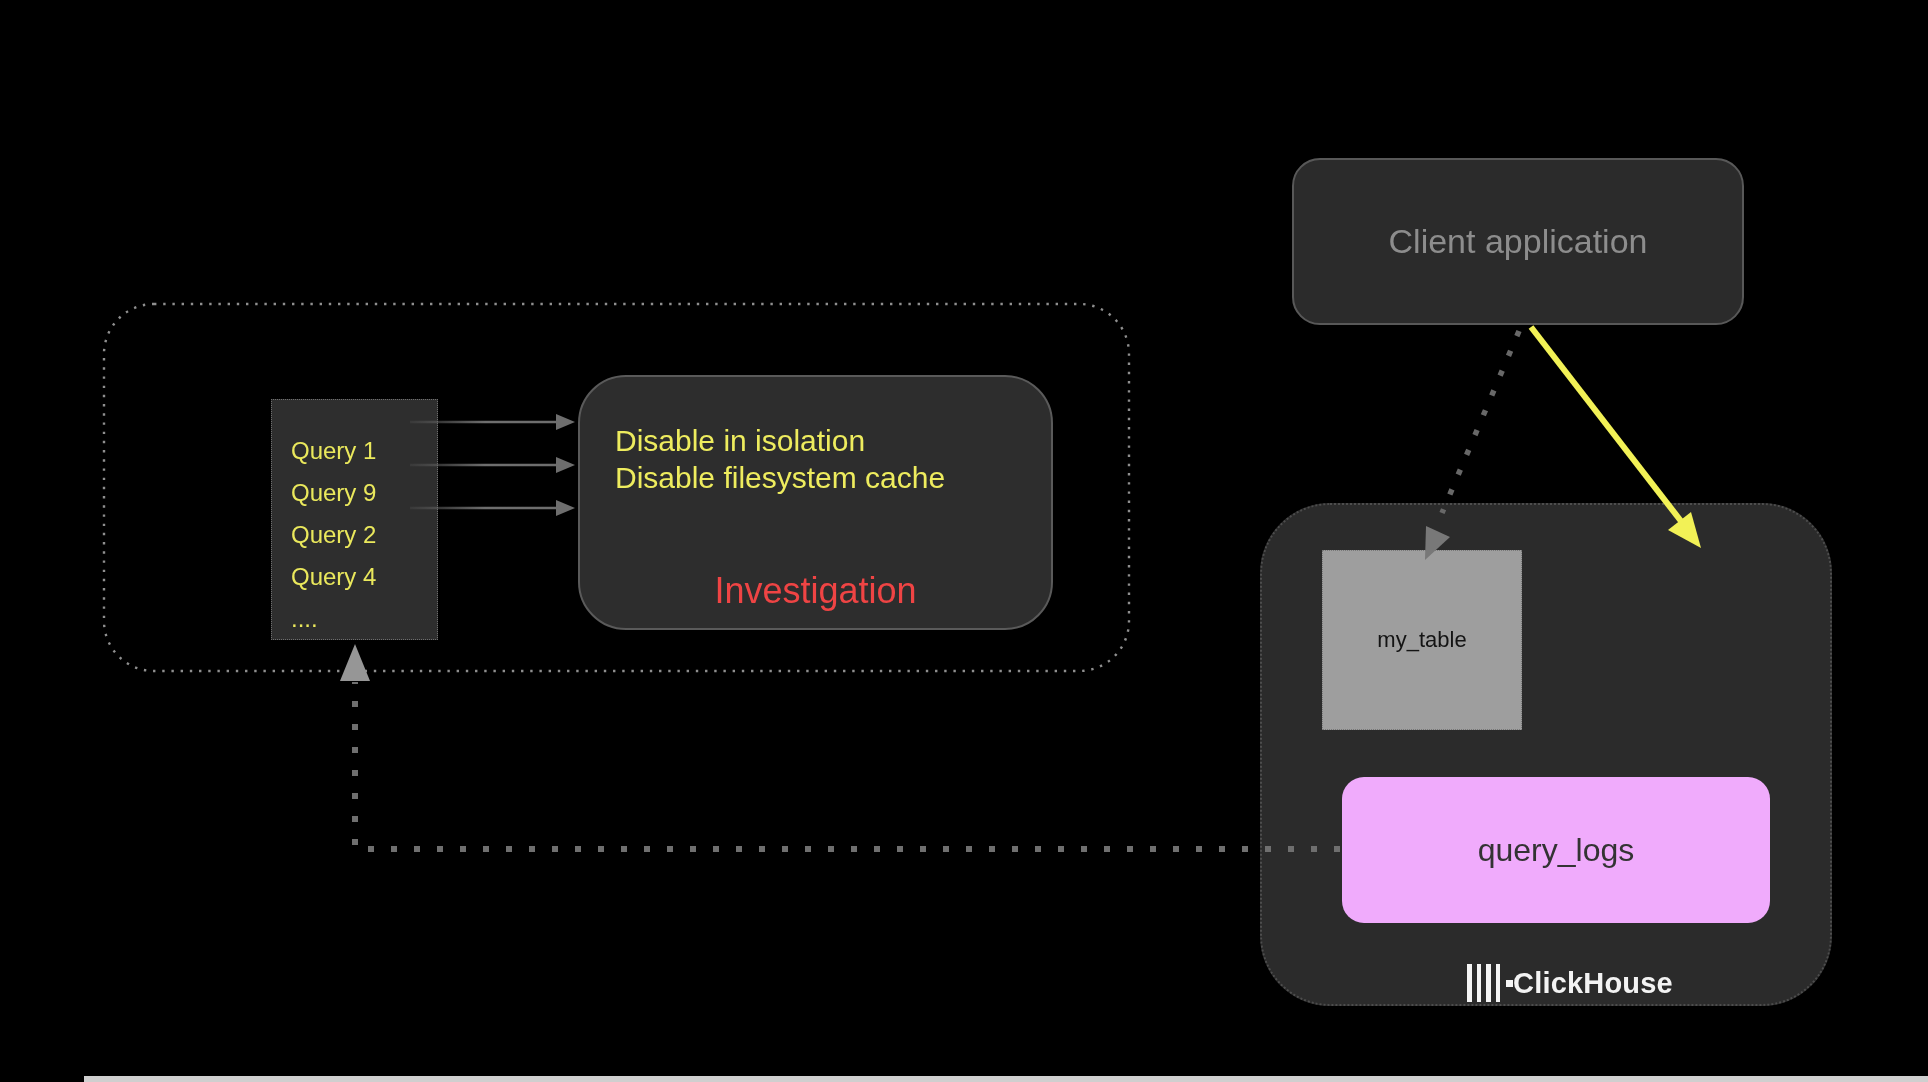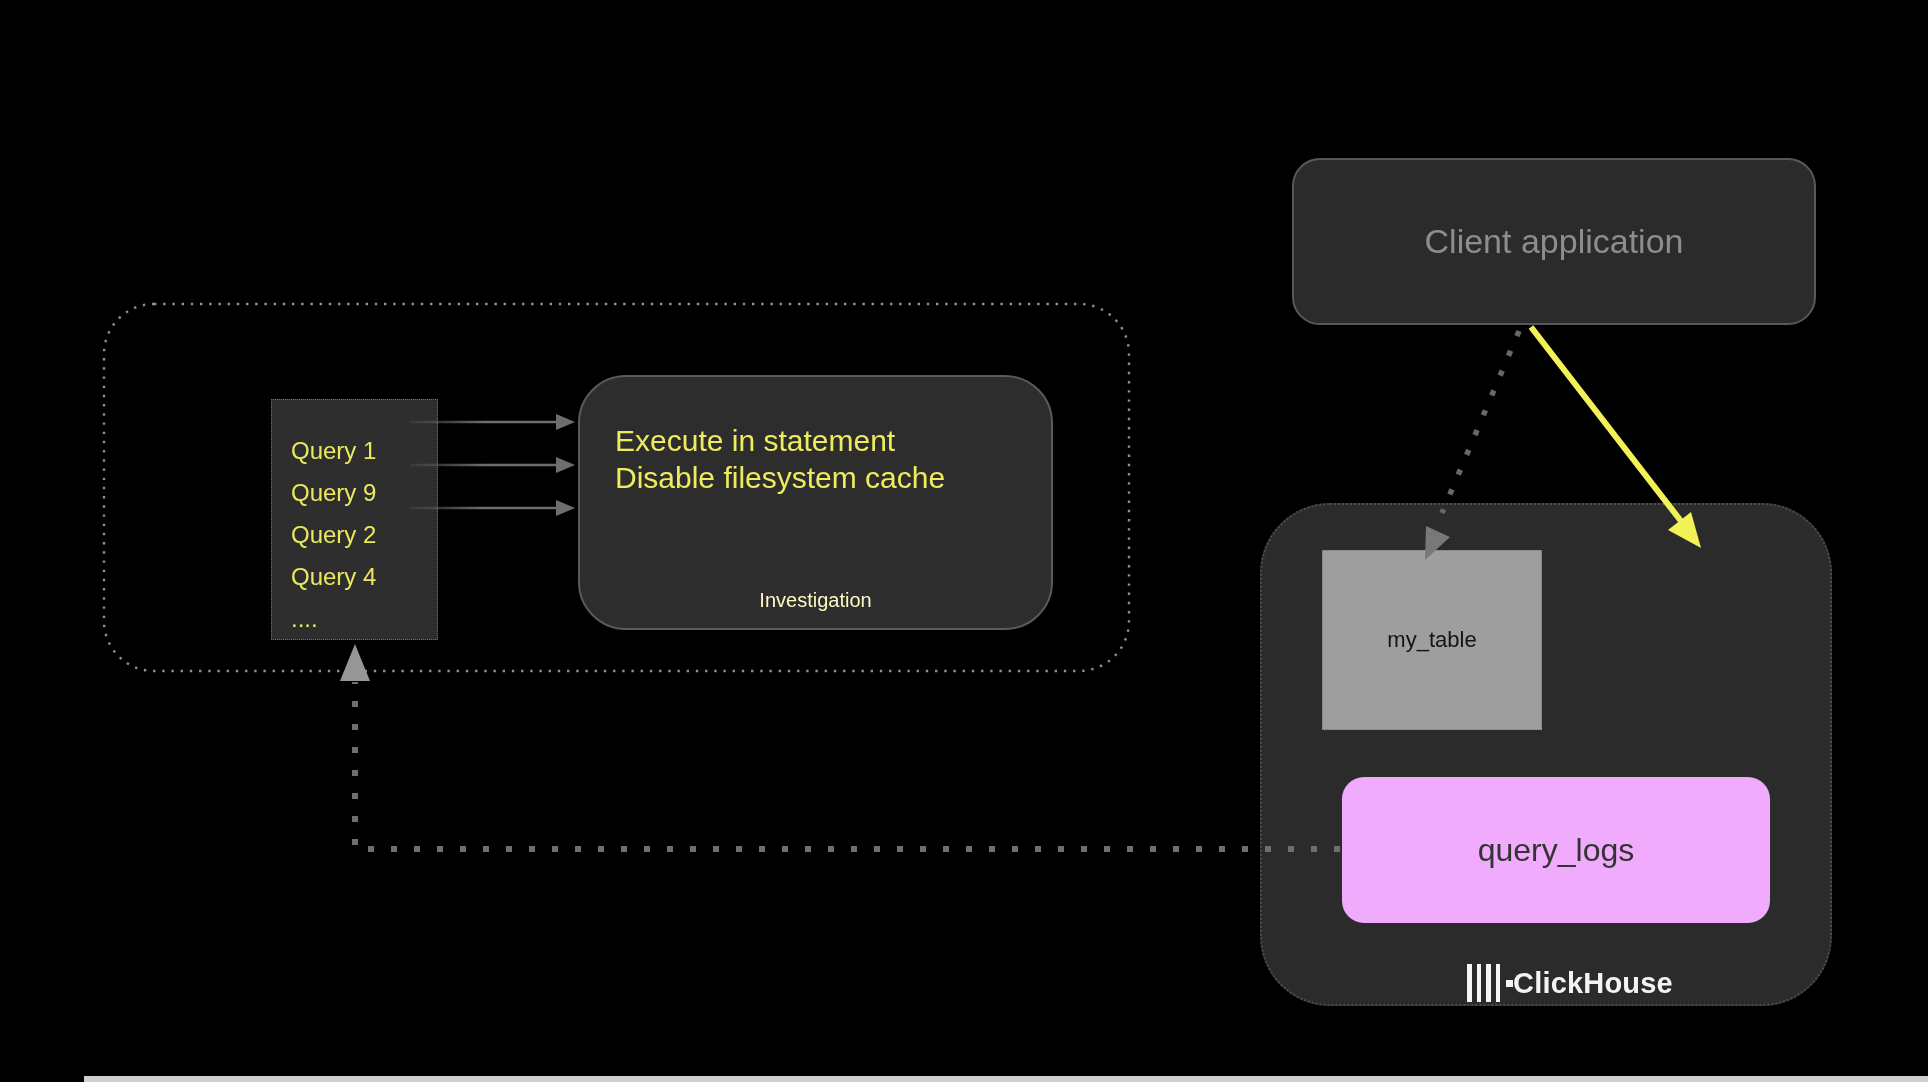--- a/index.html
+++ b/index.html
@@ -20,41 +20,41 @@
 
   .inv-panel{
     position:absolute;left:578px;top:375px;width:475px;height:255px;box-sizing:border-box;
     background:#2d2d2d;border:2px solid #5a5a5a;border-radius:48px;
     padding:45px 0 0 35px;
   }
   .inv-line{color:#eeec5e;font-size:30px;line-height:37px;white-space:nowrap;}
   .inv-line.gap{margin-top:16px;}
   .inv-caption{
     position:absolute;left:0;right:0;bottom:16px;text-align:center;
-    color:#fef9c3;font-size:20px;
+    color:#ef4444;font-size:36px;
   }
 
   
   .client-box{
-    position:absolute;left:1292px;top:158px;width:524px;height:167px;box-sizing:border-box;
+    position:absolute;left:1292px;top:158px;width:452px;height:167px;box-sizing:border-box;
     background:#2b2b2b;border:2px solid #585858;border-radius:28px;
     display:flex;align-items:center;justify-content:center;
   }
   .client-box span{color:#8d8d8d;font-size:34px;}
 
   .ch-container{
     position:absolute;left:1260px;top:503px;width:572px;height:503px;box-sizing:border-box;
     background:#2b2b2b;border:2px dotted #4d4d4d;border-radius:70px;
   }
   .table-box{
     position:absolute;display:flex;align-items:center;justify-content:center;
     box-sizing:border-box;border:1px dotted #787878;
   }
   .table-box span{color:#141414;font-size:22px;}
-  .my-table{left:60px;top:45px;width:220px;height:180px;background:#9e9e9e;}
+  .my-table{left:60px;top:45px;width:200px;height:180px;background:#9e9e9e;}
   .my-table-v2{left:348px;top:45px;width:187px;height:180px;
     background:radial-gradient(circle at 52% 45%, #d4d4d4 0%, #adadad 45%, #8f8f8f 80%);}
   .logs-box{
     position:absolute;left:80px;top:272px;width:428px;height:146px;
     background:#f0abfc;border-radius:22px;
     display:flex;align-items:center;justify-content:center;
   }
   .logs-box span{color:#333333;font-size:32px;}
 
   .brand{position:absolute;left:205px;top:456px;height:44px;display:flex;align-items:center;}
@@ -72,21 +72,21 @@
 
   <div class="query-box">
     <div class="query-row">Query 1</div>
     <div class="query-row">Query 9</div>
     <div class="query-row">Query 2</div>
     <div class="query-row">Query 4</div>
     <div class="query-row">....</div>
   </div>
 
   <div class="inv-panel">
-    <div class="inv-line">Execute in statement</div>
+    <div class="inv-line">Disable in isolation</div>
     <div class="inv-line">Disable filesystem cache</div>
     <div class="inv-caption">Investigation</div>
   </div>
 
   <div class="client-box">
     <span>Client application</span>
   </div>
 
   <div class="ch-container">
     <div class="table-box my-table">

